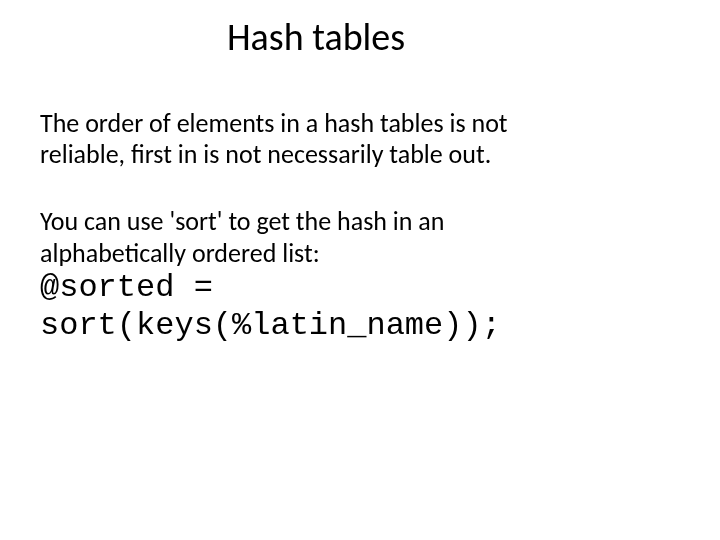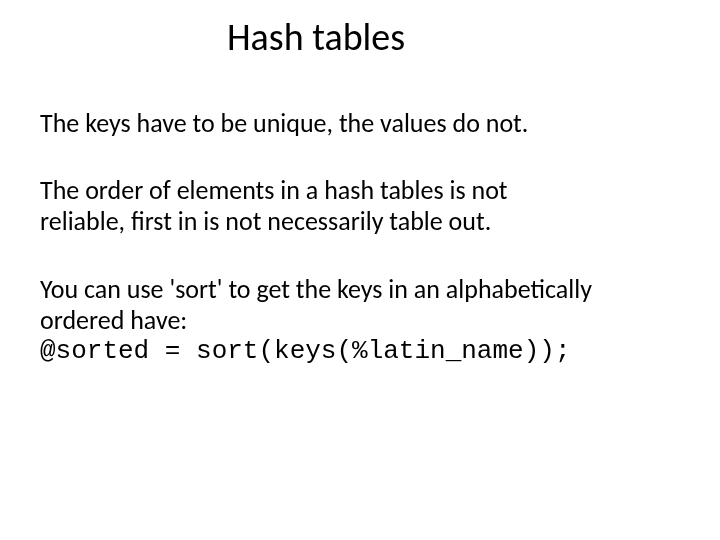--- a/index.html
+++ b/index.html
@@ -29,37 +29,36 @@
   }
   .para {
     margin: 0 0 36px 0;
   }
   .para:last-child {
     margin-bottom: 0;
   }
   .ital { }
   .mono {
     font-family: "Courier New", Courier, monospace;
-    font-size: 26px;
+    font-size: 32px;
   }
   .block { display: block; }
 </style>
 </head>
 <body>
 
 <div class="slide">
   <h1 class="title">Hash tables</h1>
 
   <div class="body">
 
-    <p class="para">The keys have to be unique, the values do not.</p>
 
     <p class="para">
       <span>The order of elements in a hash tables is not reliable, </span><span class="ital">first in</span><span> is not necessarily </span><span class="ital">table out</span><span>.</span>
     </p>
 
     <p class="para">
-      <span class="block">You can use 'sort' to get the keys in an alphabetically  ordered have:</span>
+      <span class="block">You can use 'sort' to get the hash in an alphabetically  ordered list:</span>
       <span class="mono block">@sorted = sort(keys(%latin_name));</span>
     </p>
 
   </div>
 </div>
 
 </body></html>

